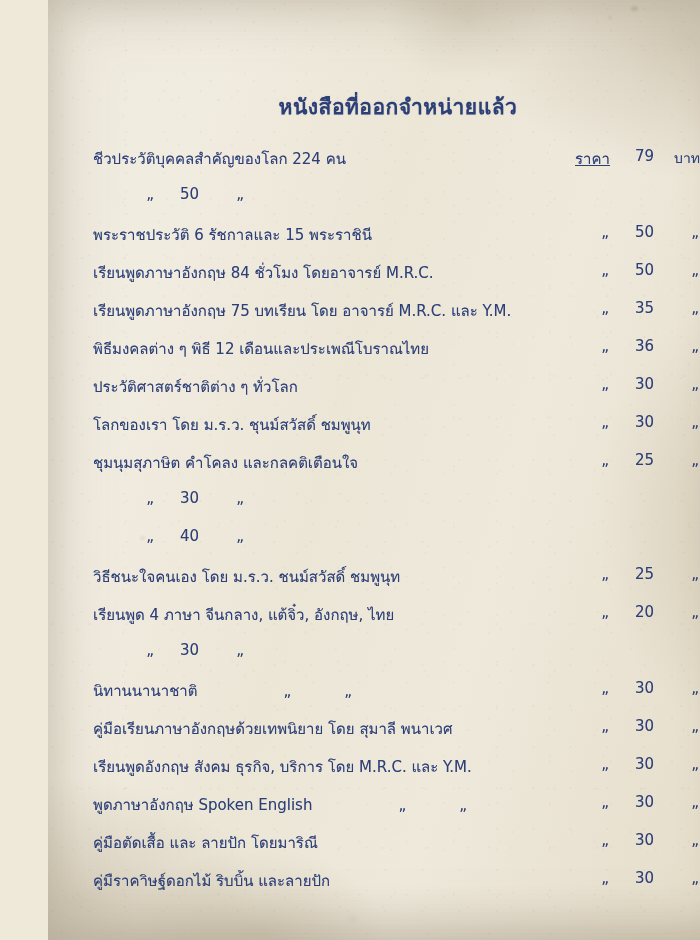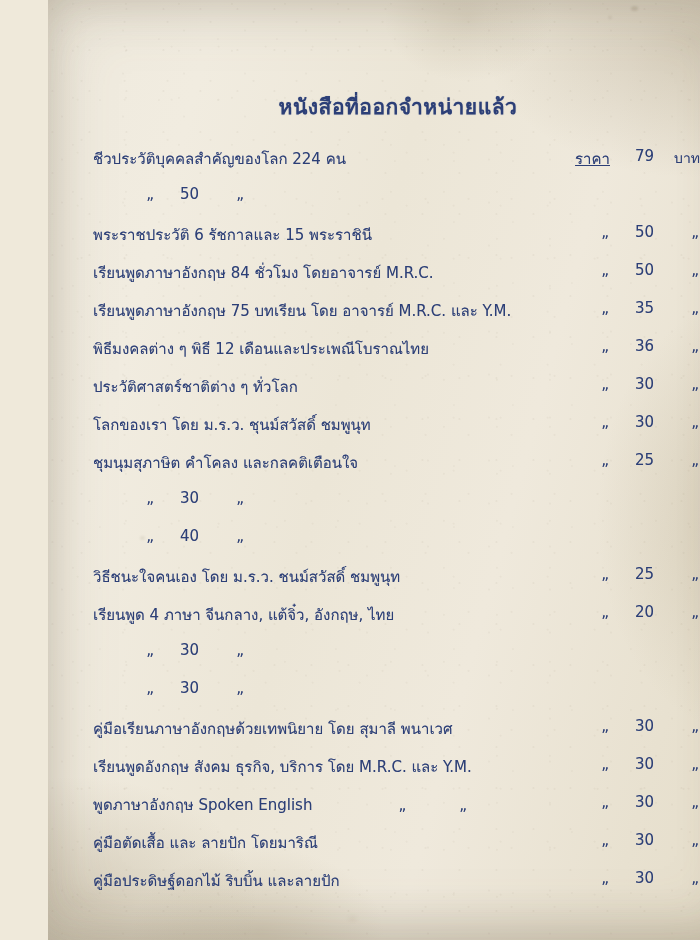--- a/index.html
+++ b/index.html
@@ -228,20 +228,21 @@
         <span class="unit-cell ditto">„</span>
       </li>
 
       <li class="row">
         <span class="label-cell ditto">„</span>
         <span class="price-cell">30</span>
         <span class="unit-cell ditto">„</span>
       </li>
 
       <li class="row">
+        <span class="title-cell"><span>นิทานนานาชาติ</span><span class="inline-ditto">„</span><span class="inline-ditto2">„</span></span>
         <span class="label-cell ditto">„</span>
         <span class="price-cell">30</span>
         <span class="unit-cell ditto">„</span>
       </li>
 
       <li class="row">
         <span class="title-cell">คู่มือเรียนภาษาอังกฤษด้วยเทพนิยาย  โดย สุมาลี พนาเวศ</span>
         <span class="label-cell ditto">„</span>
         <span class="price-cell">30</span>
         <span class="unit-cell ditto">„</span>
@@ -262,21 +263,21 @@
       </li>
 
       <li class="row">
         <span class="title-cell">คู่มือตัดเสื้อ  และ  ลายปัก โดยมาริณี</span>
         <span class="label-cell ditto">„</span>
         <span class="price-cell">30</span>
         <span class="unit-cell ditto">„</span>
       </li>
 
       <li class="row">
-        <span class="title-cell">คู่มือประดิษฐ์ดอกไม้  ริบบิ้น  และลายปัก</span>
+        <span class="title-cell">คู่มืราคาิษฐ์ดอกไม้  ริบบิ้น  และลายปัก</span>
         <span class="label-cell ditto">„</span>
         <span class="price-cell">30</span>
         <span class="unit-cell ditto">„</span>
       </li>
 
     </ul>
   </div>
 
   <div id="grain"></div>
   <div id="edge-shade"></div>

